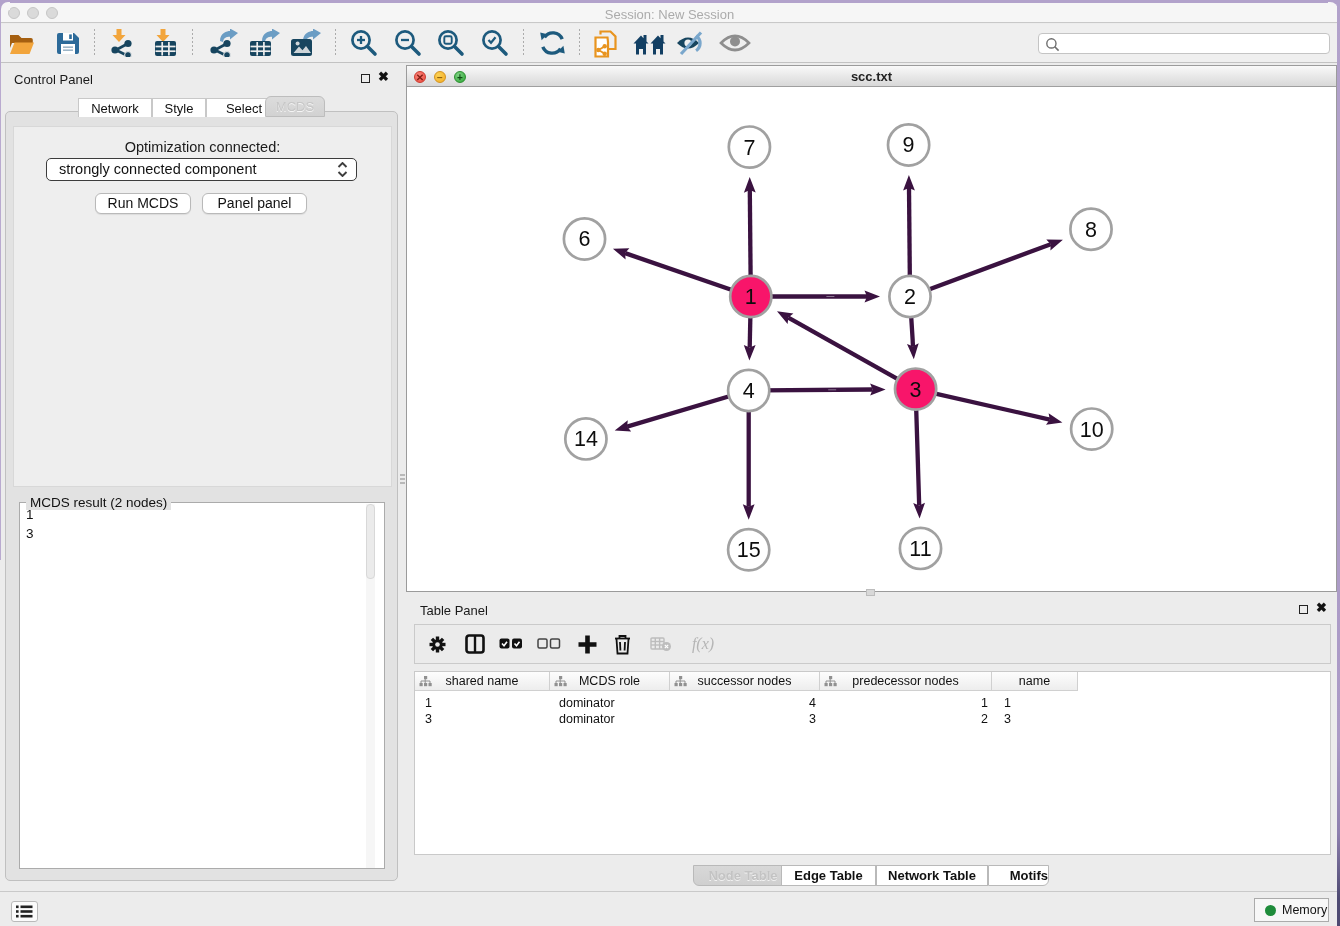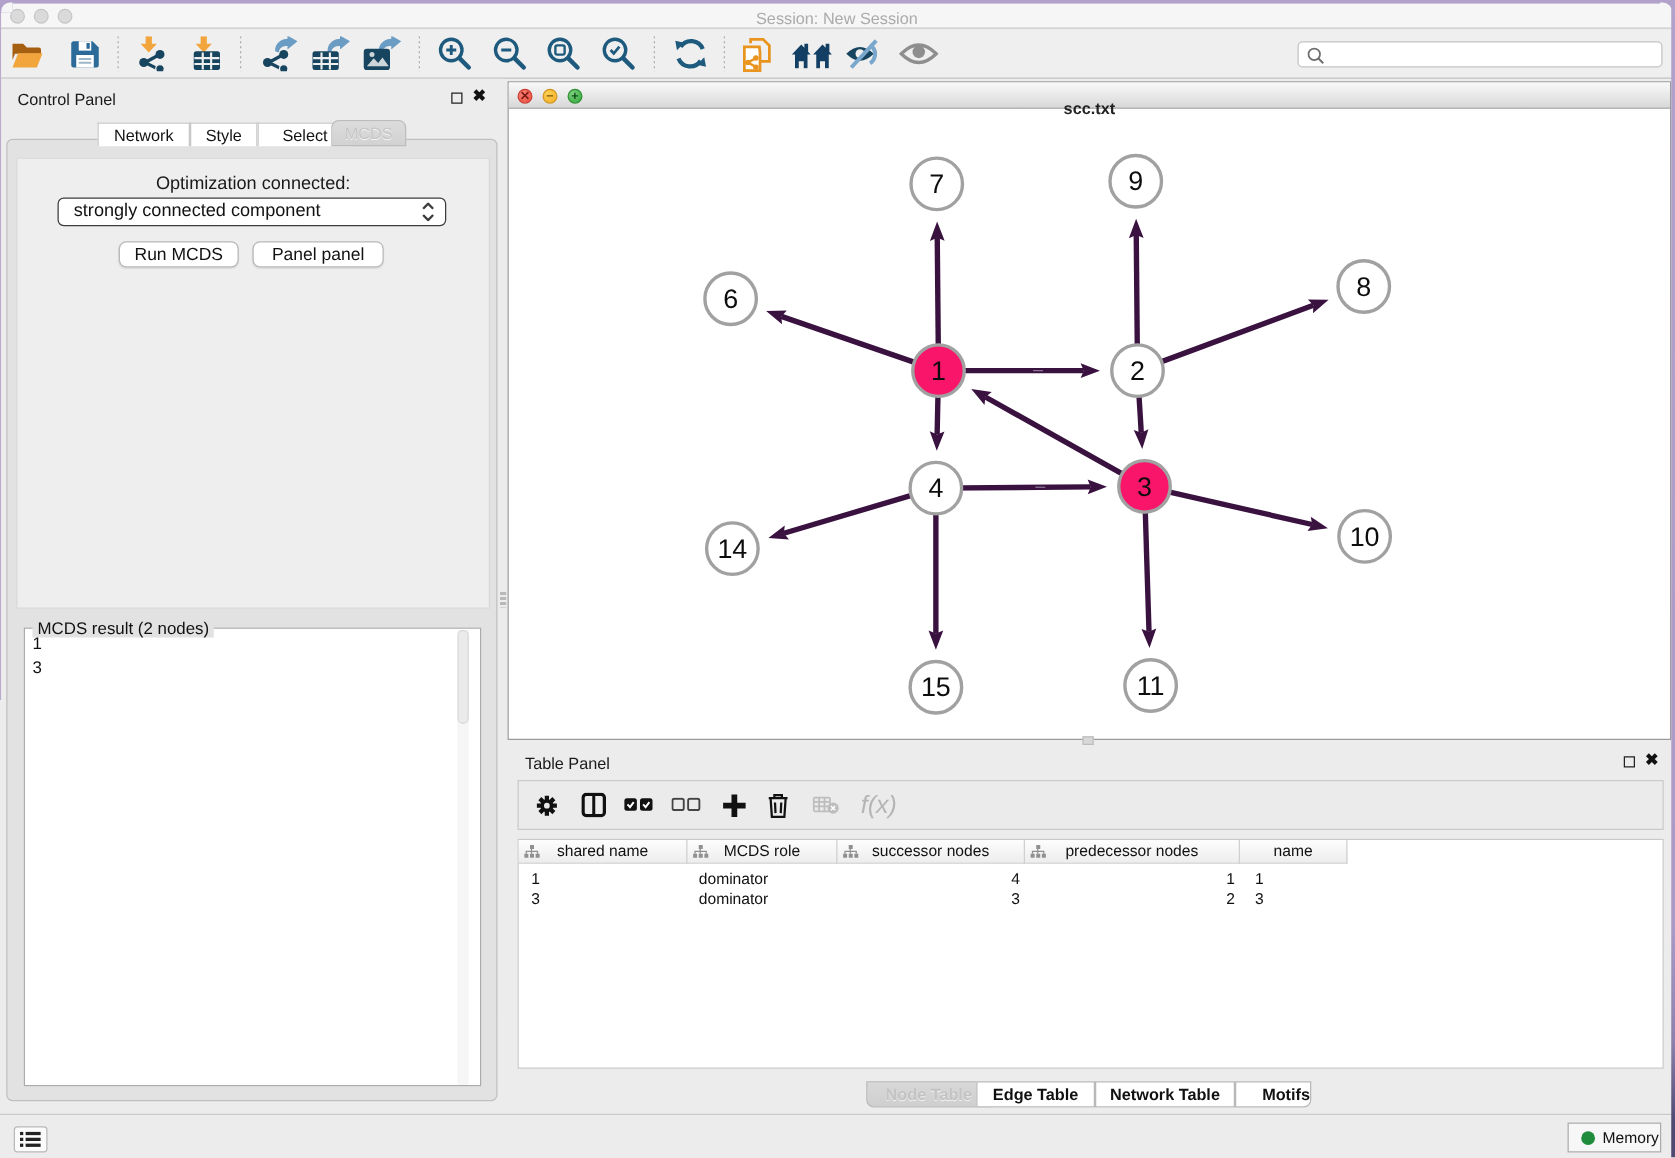--- a/index.html
+++ b/index.html
@@ -42,21 +42,21 @@
   #mcds-text { position:absolute; left:6px; top:3px; font-size:13.5px; color:#111; line-height:18.5px; }
   #mcds-scroll { position:absolute; right:9px; top:1px; width:9px; height:364px; background:#f6f6f6; }
   #mcds-thumb { position:absolute; right:0; top:0; width:9px; height:75px; background:#ebebeb; border:1px solid #d8d8d8; border-radius:4px; }
 </style>
 </head>
 <body>
 <style>
   
   #netwin { left:406px; top:65px; width:931px; height:527px; background:#fff; border:1px solid #9b9b9b; }
   #net-titlebar { position:absolute; left:0; top:0; width:100%; height:21px; background:linear-gradient(#f9f9f9,#d8d8d8); border-bottom:1px solid #9f9f9f; }
-  #net-title { position:absolute; left:0; right:0; top:13px; text-align:center; font-size:13px; font-weight:bold; color:#222; }
+  #net-title { position:absolute; left:0; right:0; top:3px; text-align:center; font-size:13px; font-weight:bold; color:#222; }
   .mac-btn { position:absolute; top:4.5px; width:12px; height:12px; border-radius:50%; font-size:10px; font-weight:bold; text-align:center; line-height:12px; }
   
   #vsplit-handle { left:400px; top:472px; width:5px; height:14px; background:repeating-linear-gradient(#ececec, #ececec 2px, #b9b9b9 2px, #b9b9b9 4px); }
   #hsplit-handle { left:866px; top:589px; width:9px; height:7px; background:#d8d8d8; border:1px solid #bdbdbd; }
   
   #tp { left:406px; top:600px; width:934px; height:291px; background:#ececec; }
   #tp-title { left:14px; top:3px; font-size:13px; color:#1a1a1a; }
   #tp-toolbar { position:absolute; left:8px; top:24px; width:917px; height:40px; background:#ebebeb; border:1px solid #cacaca; }
   .tpi { position:absolute; top:0; height:38px; display:flex; align-items:center; justify-content:center; }
   #tp-table { position:absolute; left:8px; top:71px; width:917px; height:184px; background:#fff; border:1px solid #c9c9c9; }
@@ -399,21 +399,21 @@
             <rect x="1" y="2" width="13" height="11" rx="1"></rect>
             <line x1="1" y1="5.5" x2="14" y2="5.5"></line>
             <line x1="1" y1="9" x2="14" y2="9"></line>
             <line x1="5.3" y1="2" x2="5.3" y2="13"></line>
             <line x1="9.6" y1="2" x2="9.6" y2="13"></line>
           </g>
           <circle cx="16.5" cy="10.5" r="4.5" fill="#bdbdbd"></circle>
           <path d="M14.8 8.8 l3.4 3.4 M18.2 8.8 l-3.4 3.4" stroke="#fff" stroke-width="1.2"></path>
         </svg>
       </div>
-    <div class="tpi" style="left:268px;width:40px;font-family:Liberation Sans, sans-serif;font-style:italic;font-size:20px;color:#b5b5b5">f(x)</div>
+    <div class="tpi" style="left:268px;width:40px;font-family:Liberation Serif, serif;font-style:italic;font-size:16px;color:#b5b5b5">f(x)</div>
   </div>
   <div class="abs" id="tp-table">
     <div class="abs" id="tp-header" style="width:663px">
       <div class="th" style="left:0;width:135px"><svg class="th-icon" width="13" height="11" viewBox="0 0 13 11">
             <g fill="#909090">
               <rect x="5" y="0" width="3.2" height="3.2"></rect>
               <rect x="0.5" y="7" width="3.2" height="3.2"></rect>
               <rect x="5" y="7" width="3.2" height="3.2"></rect>
               <rect x="9.5" y="7" width="3.2" height="3.2"></rect>
               <path d="M6.2 3 v2 M2 7 v-2 h9 v2 M6.2 5 v2" stroke="#909090" stroke-width="1" fill="none"></path>

